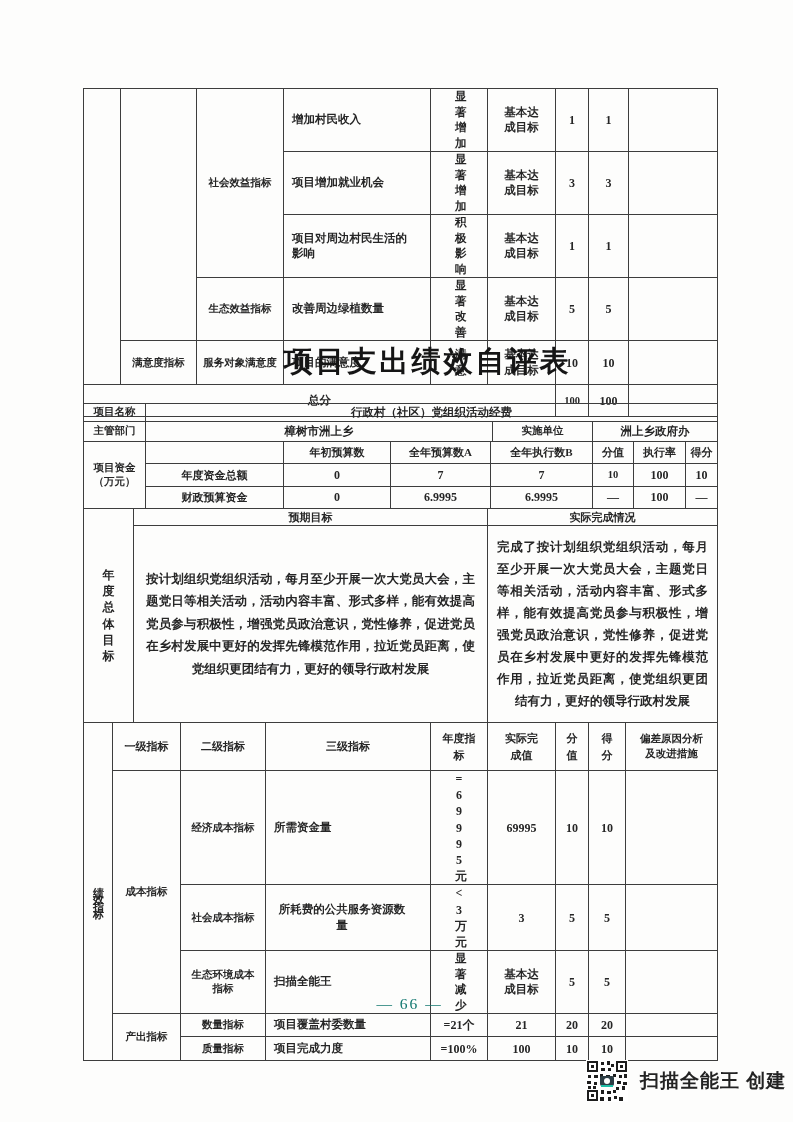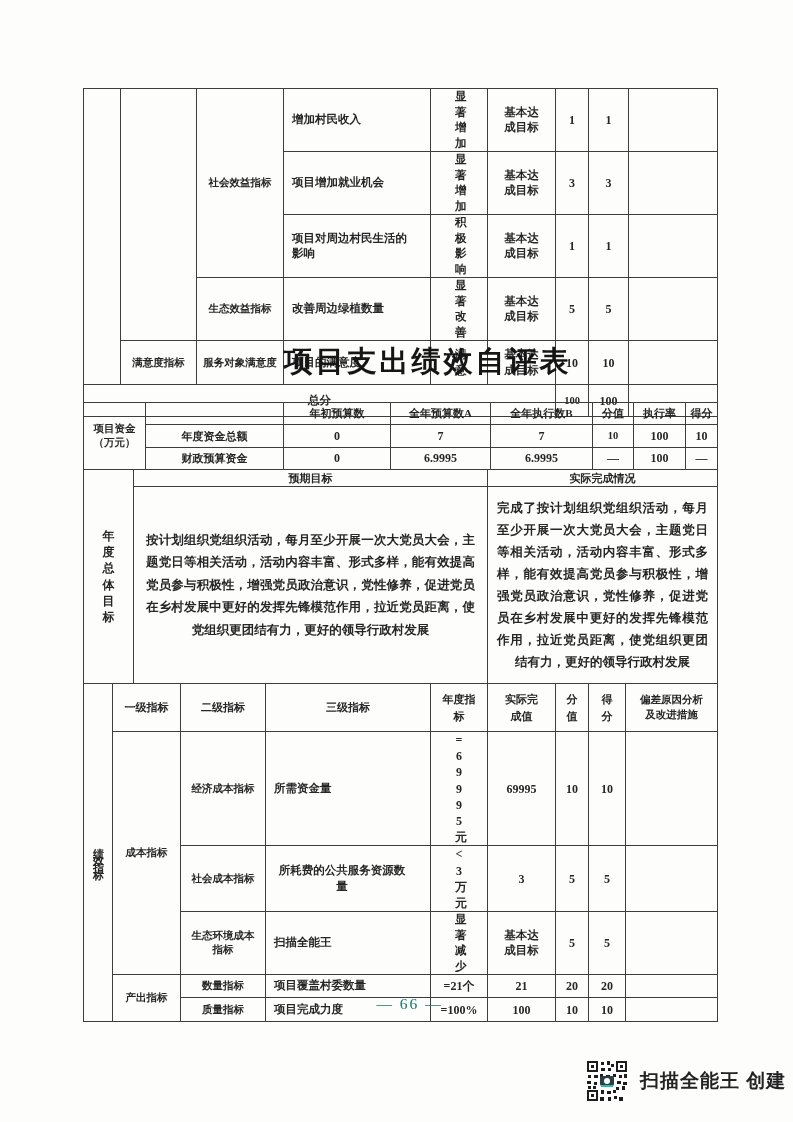--- a/index.html
+++ b/index.html
@@ -126,20 +126,30 @@
   <div id="t2wrap">
 
     <table>
       <colgroup>
         <col style="width:62px">
           <col style="width:347px">
           <col style="width:100px">
           <col style="width:125px">
       </colgroup>
       <tbody>
+          <tr style="height:18px">
+        <td class="small">项目名称</td>
+        <td colspan="3">行政村（社区）党组织活动经费</td>
+      </tr>
+      <tr style="height:20px">
+        <td class="small">主管部门</td>
+        <td>樟树市洲上乡</td>
+        <td class="small">实施单位</td>
+        <td>洲上乡政府办</td>
+      </tr>
     </tbody>
       </table>
 
     <table>
       <colgroup>
         <col style="width:62px">
           <col style="width:138px">
           <col style="width:107px">
           <col style="width:100px">
         <col style="width:102px">

